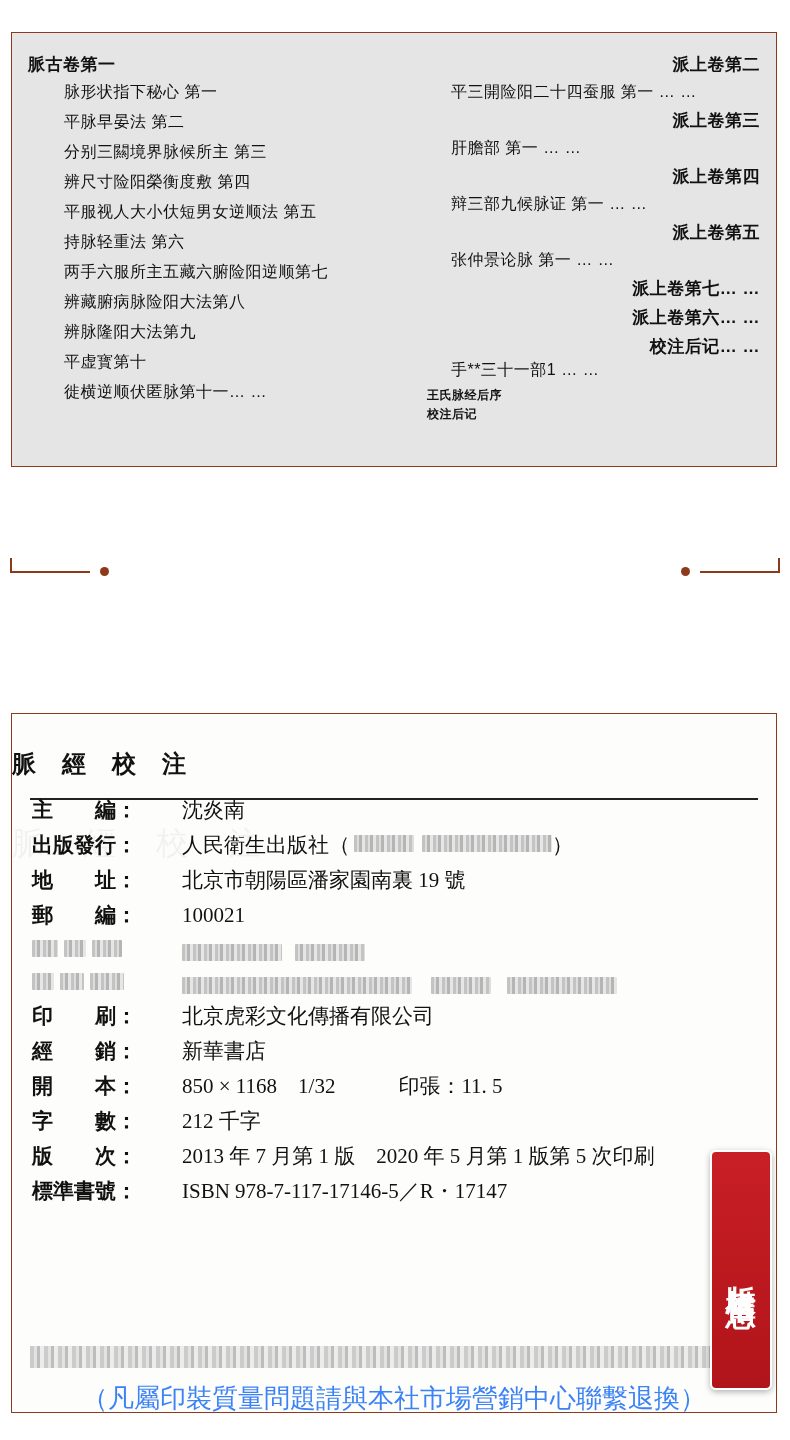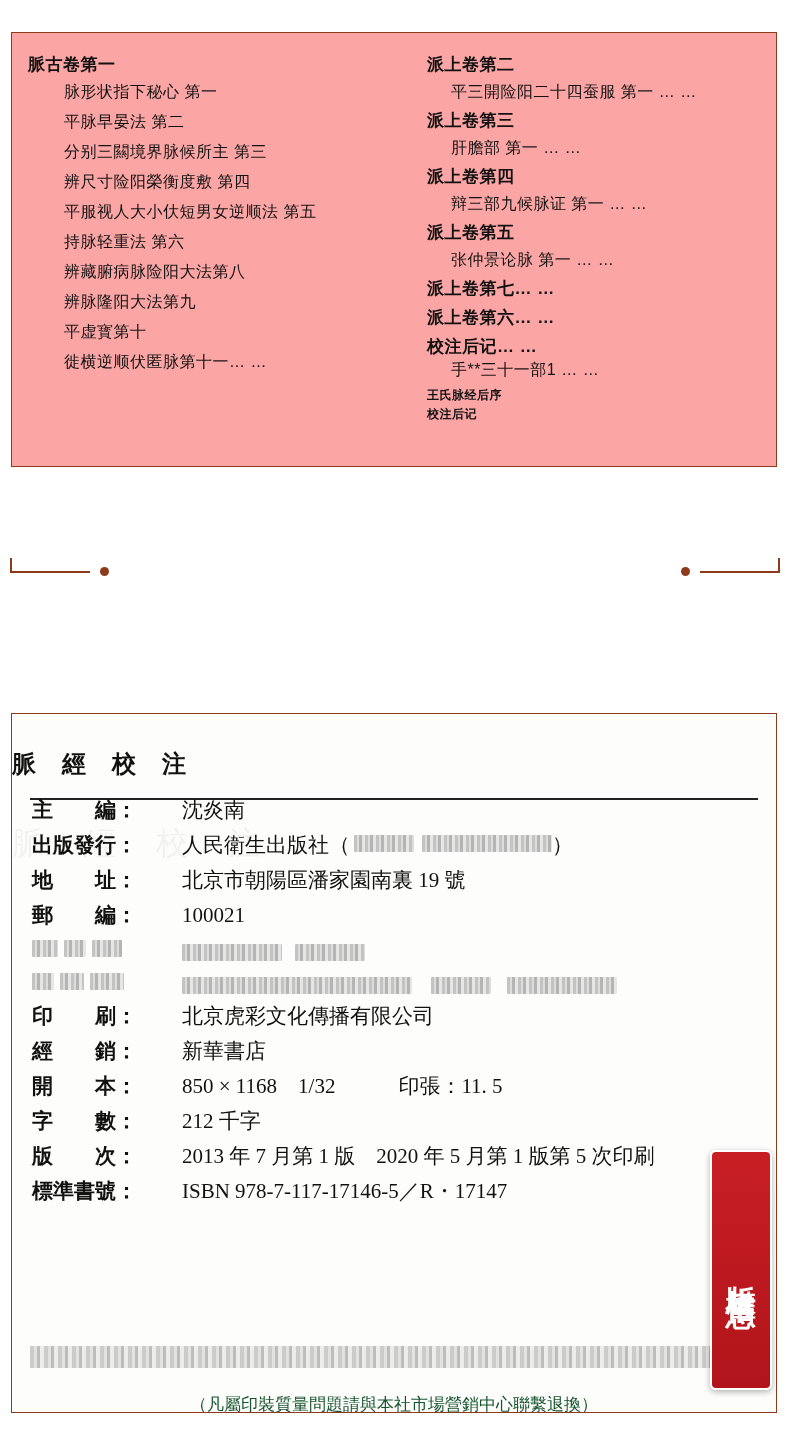--- a/index.html
+++ b/index.html
@@ -18,21 +18,21 @@
 
   
   .toc-panel {
     position: absolute;
     left: 11px;
     top: 32px;
     width: 766px;
     height: 435px;
     border: 1px solid #8d3a1c;
     box-sizing: border-box;
-    background: #fca5a5;
+    background: #e5e5e5;
   }
   .toc-cols {
     display: flex;
     padding: 20px 16px 0 16px;
     box-sizing: border-box;
   }
   .toc-col {
     box-sizing: border-box;
   }
   .toc-col.left { width: 400px; }
@@ -54,20 +54,21 @@
     padding-left: 36px;
     letter-spacing: 0.5px;
     white-space: nowrap;
   }
   .toc-col.right .toc-item {
     padding-left: 24px;
     margin-bottom: 6px;
   }
   .toc-col.right .toc-head {
     margin-top: 6px;
+    text-align: right;
   }
   .toc-col.right .toc-head.first { margin-top: 0; }
   .toc-plain {
     font-size: 12px;
     font-weight: bold;
     color: #111;
     margin: 0 0 2px 0;
     letter-spacing: 0.5px;
   }
 
@@ -174,22 +175,22 @@
   }
   .cp-row.redacted-row { margin-bottom: 12px; }
   .cp-row.redacted-row .cp-label { display: flex; gap: 6px; }
 
   .cp-note {
     position: absolute;
     left: 0;
     right: 0;
     bottom: 30px;
     text-align: center;
-    font-size: 17px;
-    color: #14532d;
+    font-size: 26px;
+    color: #3b82f6;
     font-family: "Liberation Serif", serif;
     white-space: nowrap;
   }
   .cp-blur-band {
     position: absolute;
     left: 18px;
     right: 10px;
     bottom: 78px;
     height: 22px;
     background: repeating-linear-gradient(90deg,
@@ -247,20 +248,21 @@
 <div class="toc-panel">
   <div class="toc-cols">
     <div class="toc-col left">
       <div class="toc-head">脈古卷第一</div>
       <div class="toc-item">脉形状指下秘心 第一</div>
       <div class="toc-item">平脉早晏法 第二</div>
       <div class="toc-item">分别三闗境界脉候所主 第三</div>
       <div class="toc-item">辨尺寸险阳榮衡度敷 第四</div>
       <div class="toc-item">平服视人大小㐲短男女逆顺法 第五</div>
       <div class="toc-item">持脉轻重法 第六</div>
+      <div class="toc-item">两手六服所主五藏六腑险阳逆顺第七</div>
       <div class="toc-item">辨藏腑病脉险阳大法第八</div>
       <div class="toc-item">辨脉隆阳大法第九</div>
       <div class="toc-item">平虚寳第十</div>
       <div class="toc-item">徙横逆顺伏匿脉第十一… …</div>
     </div>
 
     <div class="toc-col right">
       <div class="toc-head first">派上卷第二</div>
       <div class="toc-item">平三開险阳二十四蚕服 第一 … …</div>
       <div class="toc-head">派上卷第三</div>

